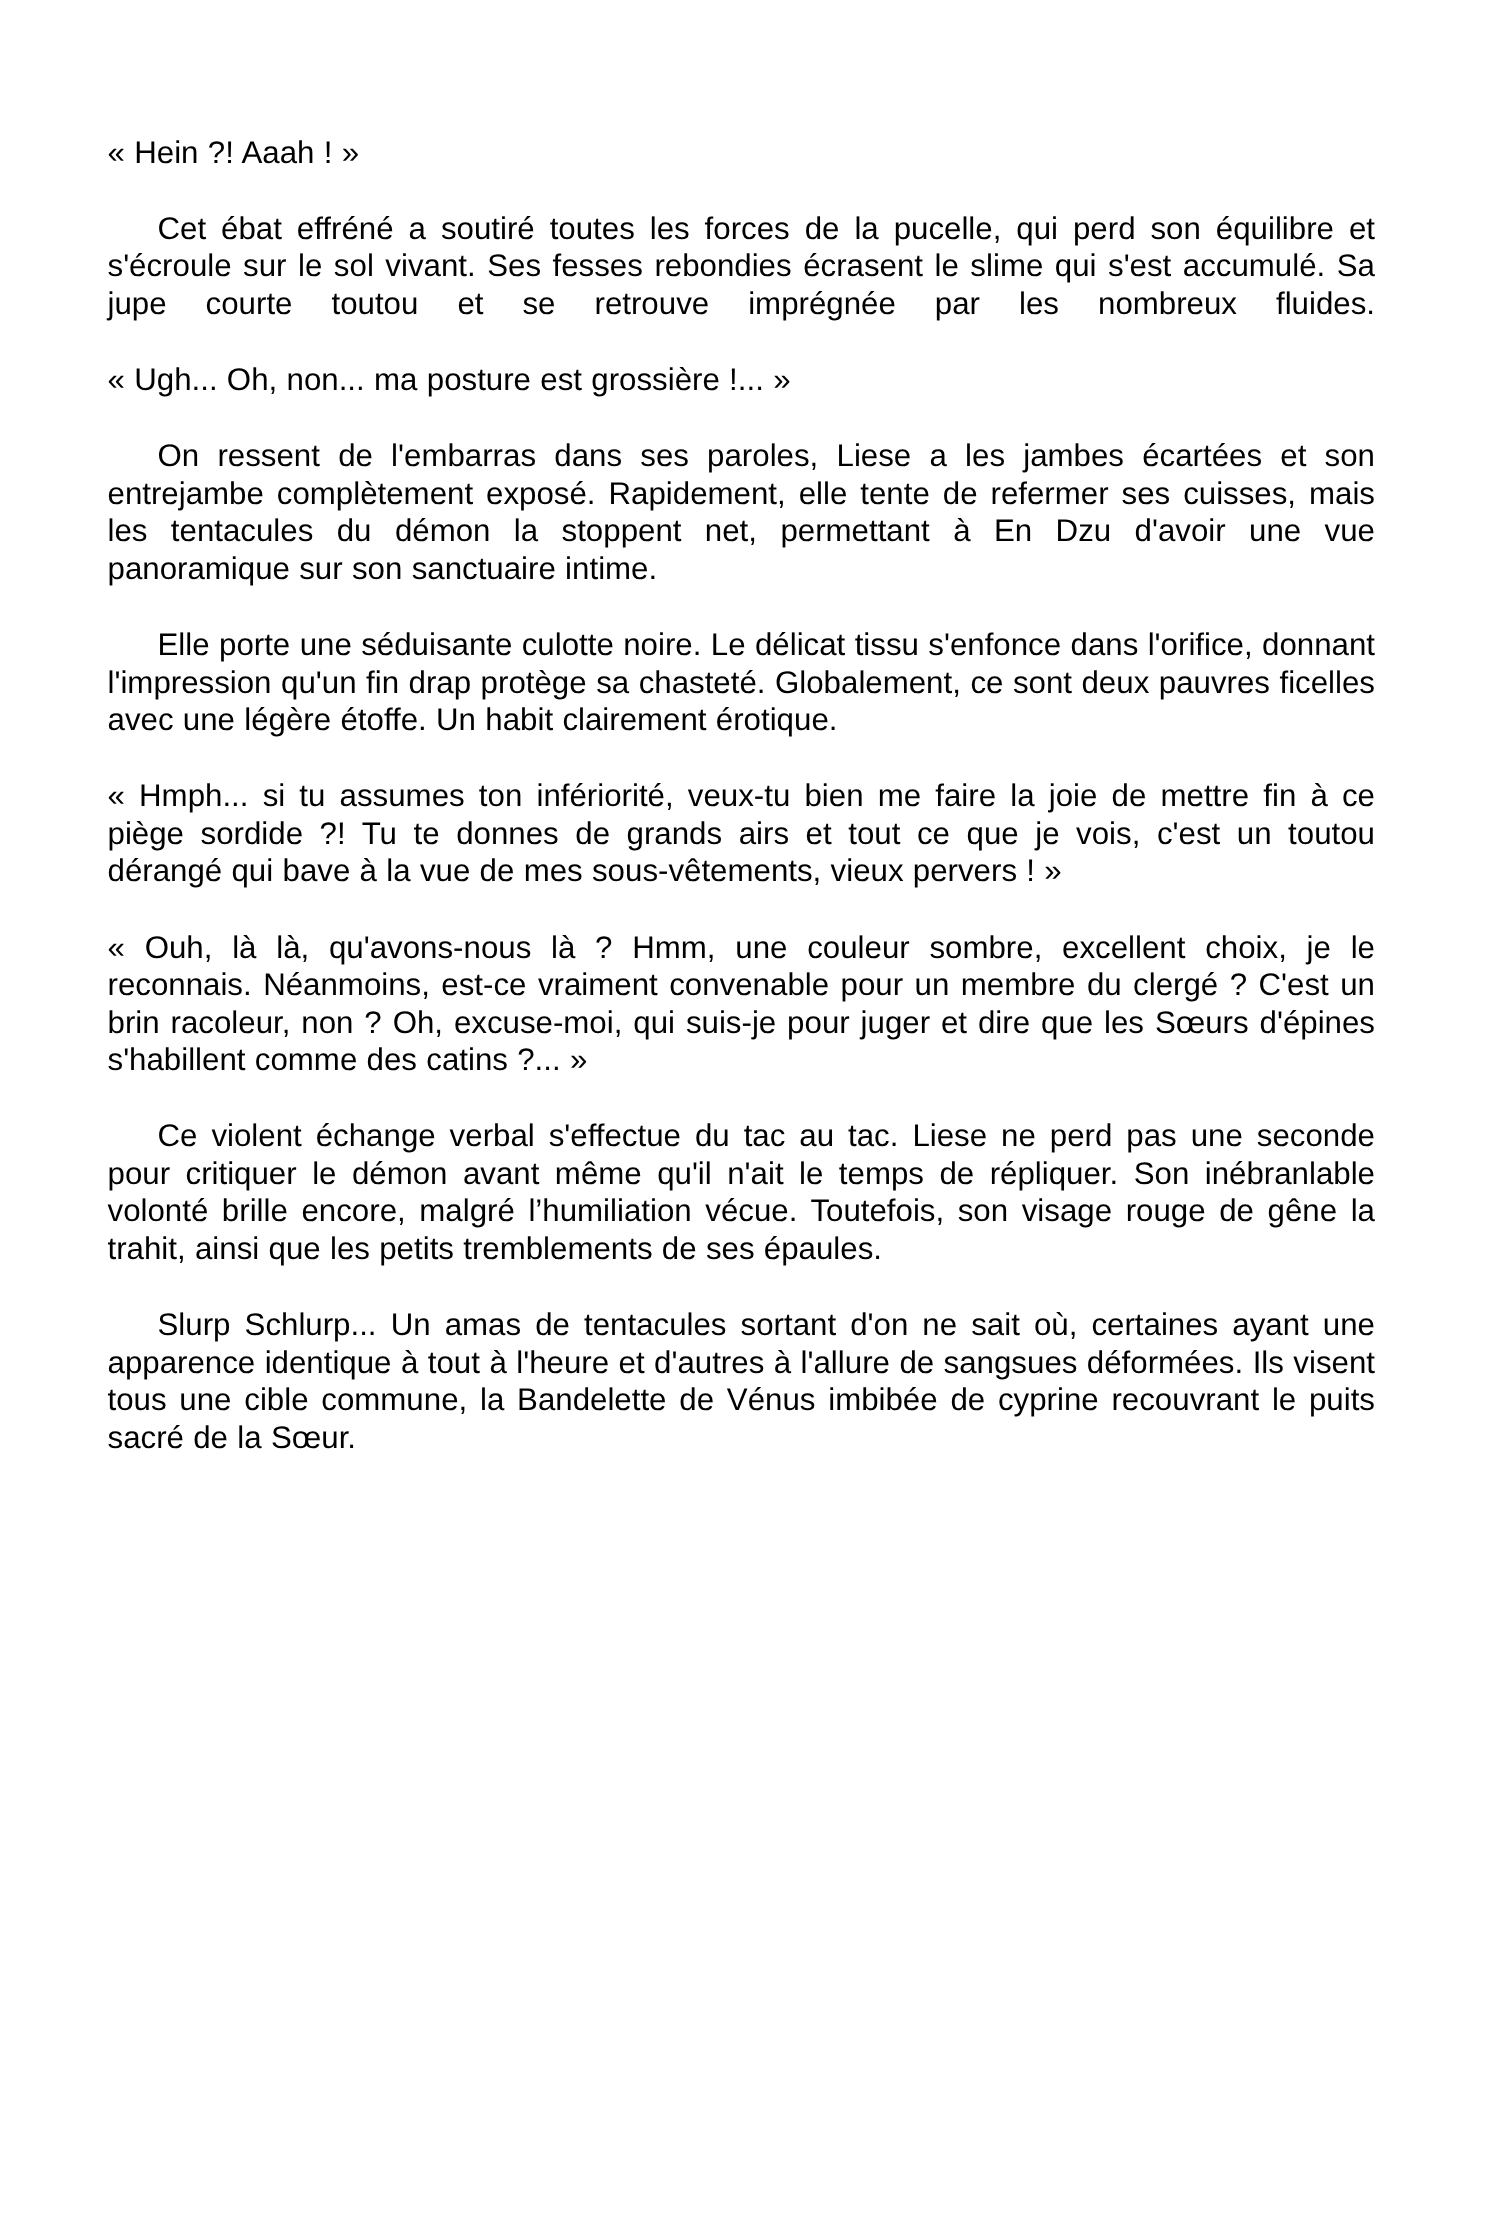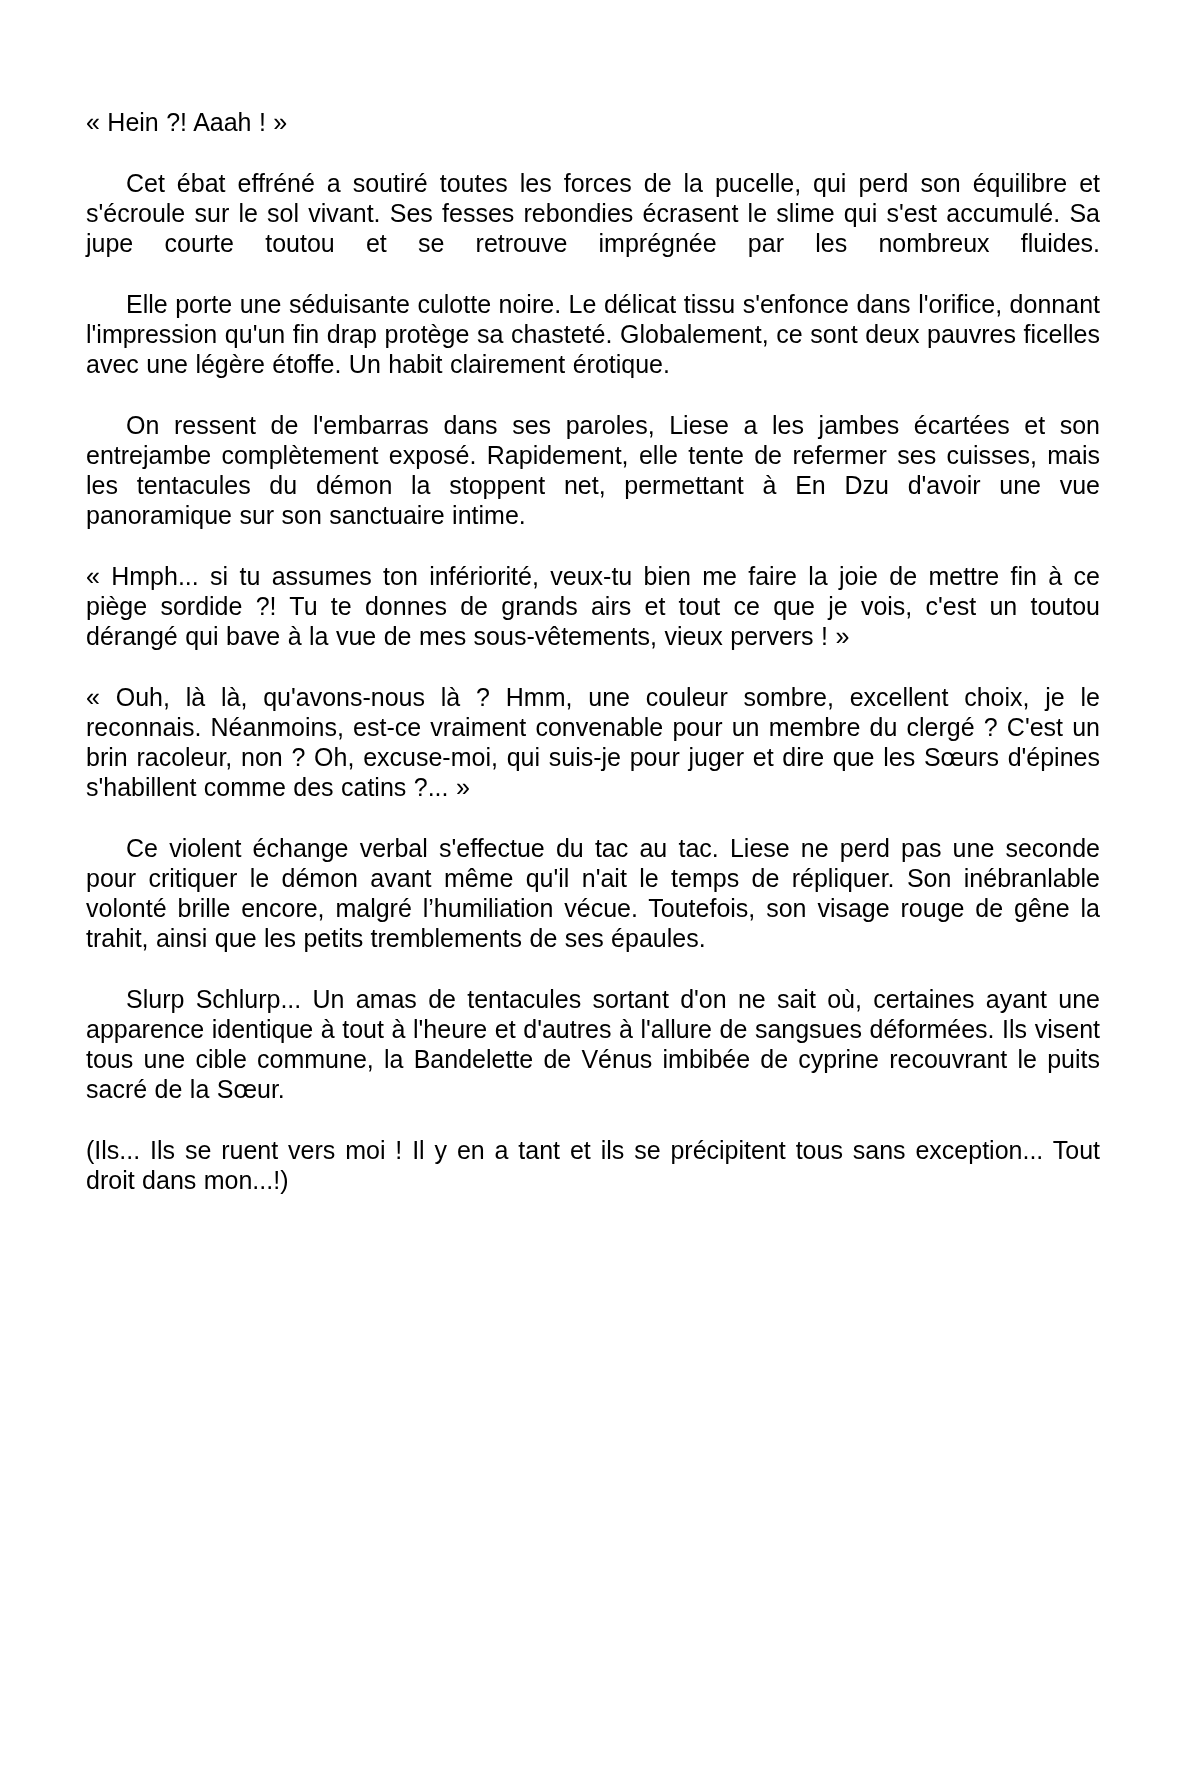--- a/index.html
+++ b/index.html
@@ -31,20 +31,20 @@
   .page p.last-justify {
     text-align-last: justify;
   }
 </style>
 </head>
 <body>
 
 <div class="page">
   <p>«&nbsp;Hein&nbsp;?! Aaah&nbsp;!&nbsp;»</p>
   <p class="indent last-justify">Cet ébat effréné a soutiré toutes les forces de la pucelle, qui perd son équilibre et s'écroule sur le sol vivant. Ses fesses rebondies écrasent le slime qui s'est accumulé. Sa jupe courte toutou et se retrouve imprégnée par les nombreux fluides.</p>
+  <p>«&nbsp;Ugh... Oh, non... ma posture est grossière&nbsp;!...&nbsp;»</p>
+  <p class="indent">On ressent de l'embarras dans ses paroles, Liese a les jambes écartées et son entrejambe complètement exposé. Rapidement, elle tente de refermer ses cuisses, mais les tentacules du démon la stoppent net, permettant à En Dzu d'avoir une vue panoramique sur son sanctuaire intime.</p>
   <p class="indent">Elle porte une séduisante culotte noire. Le délicat tissu s'enfonce dans l'orifice, donnant l'impression qu'un fin drap protège sa chasteté. Globalement, ce sont deux pauvres ficelles avec une légère étoffe. Un habit clairement érotique.</p>
-  <p class="indent">On ressent de l'embarras dans ses paroles, Liese a les jambes écartées et son entrejambe complètement exposé. Rapidement, elle tente de refermer ses cuisses, mais les tentacules du démon la stoppent net, permettant à En Dzu d'avoir une vue panoramique sur son sanctuaire intime.</p>
   <p>«&nbsp;Hmph... si tu assumes ton infériorité, veux-tu bien me faire la joie de mettre fin à ce piège sordide&nbsp;?! Tu te donnes de grands airs et tout ce que je vois, c'est un toutou dérangé qui bave à la vue de mes sous-vêtements, vieux pervers&nbsp;!&nbsp;»</p>
   <p>«&nbsp;Ouh, là là, qu'avons-nous là&nbsp;? Hmm, une couleur sombre, excellent choix, je le reconnais. Néanmoins, est-ce vraiment convenable pour un membre du clergé&nbsp;? C'est un brin racoleur, non&nbsp;? Oh, excuse-moi, qui suis-je pour juger et dire que les Sœurs d'épines s'habillent comme des catins&nbsp;?...&nbsp;»</p>
   <p class="indent">Ce violent échange verbal s'effectue du tac au tac. Liese ne perd pas une seconde pour critiquer le démon avant même qu'il n'ait le temps de répliquer. Son inébranlable volonté brille encore, malgré l’humiliation vécue. Toutefois, son visage rouge de gêne la trahit, ainsi que les petits tremblements de ses épaules.</p>
   <p class="indent">Slurp Schlurp... Un amas de tentacules sortant d'on ne sait où, certaines ayant une apparence identique à tout à l'heure et d'autres à l'allure de sangsues déformées. Ils visent tous une cible commune, la Bandelette de Vénus imbibée de cyprine recouvrant le puits sacré de la Sœur.</p>
-  <p>(Ils... Ils se ruent vers moi&nbsp;! Il y en a tant et ils se précipitent tous sans exception... Tout droit dans mon...!)</p>
 </div>
 
 </body></html>

